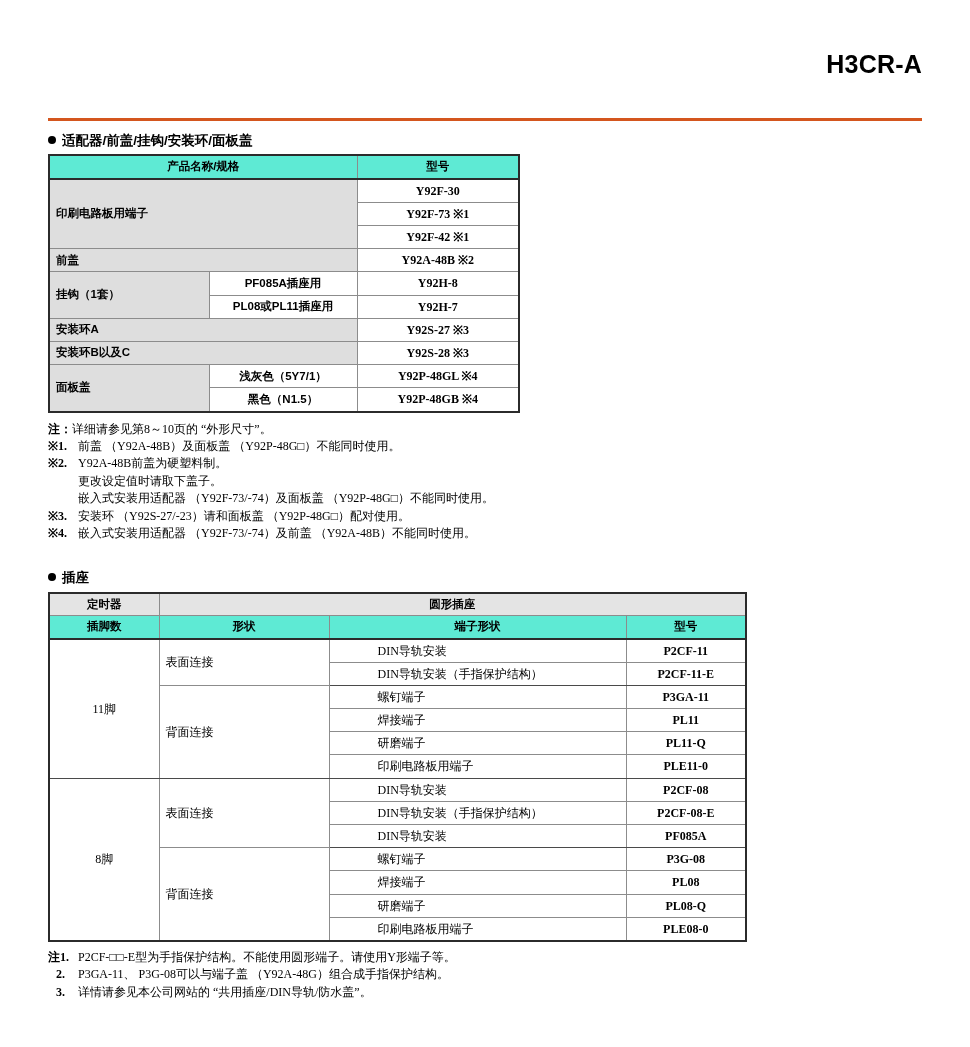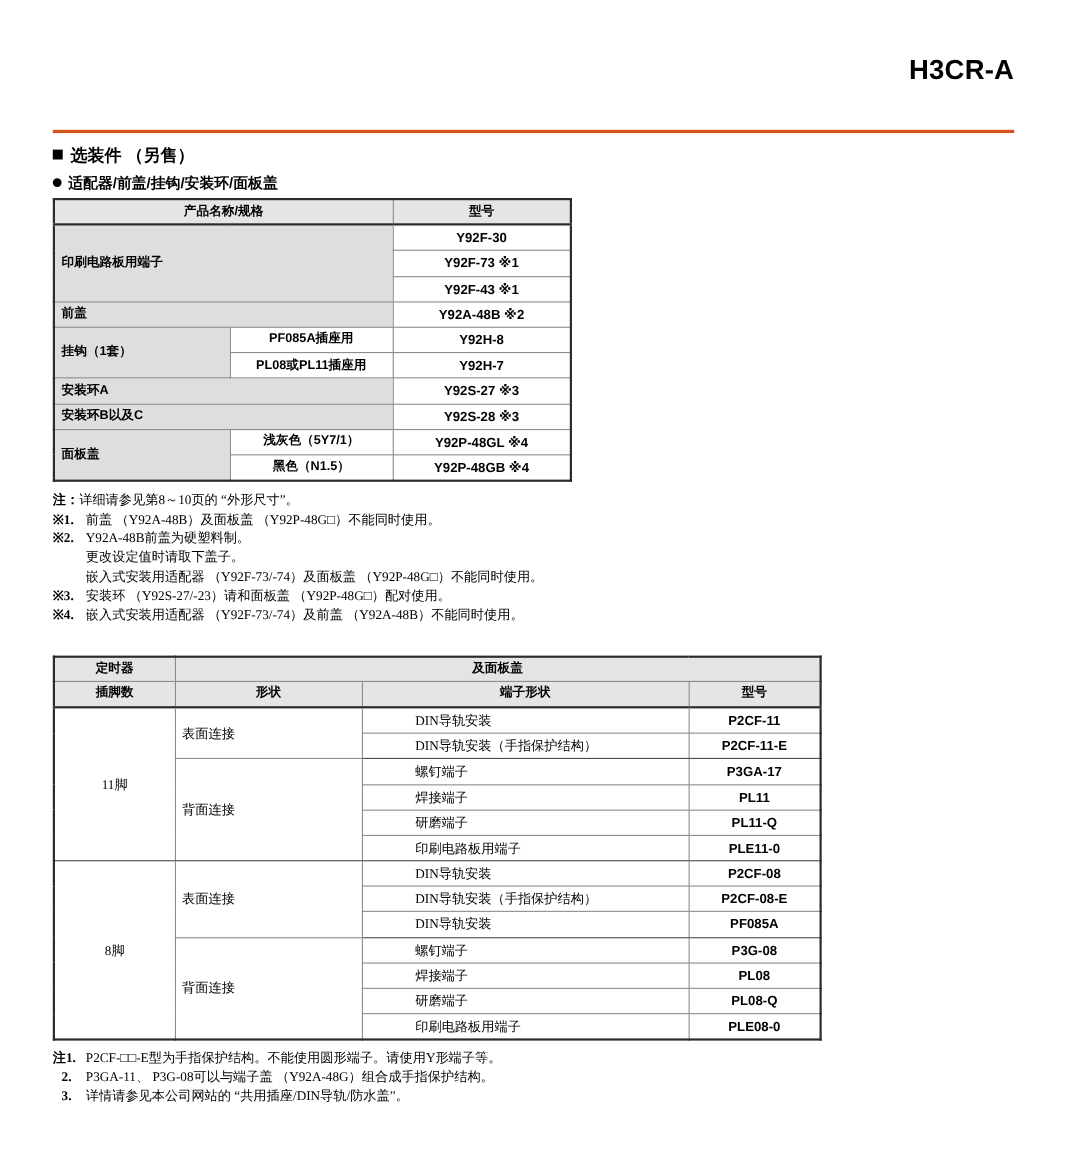--- a/index.html
+++ b/index.html
@@ -90,34 +90,35 @@
     border: 1px solid #8c8c8c;
     padding: 3px 6px;
     vertical-align: middle;
     font-weight: normal;
     line-height: 1.35;
   }
   .tbl-outer {
     border: 2px solid #2b2b2b;
   }
   .hdr {
-    background: #e5e5e5;
+    background: #5eead4;
     font-weight: bold;
     text-align: center;
     border-bottom: 2px solid #2b2b2b !important;
   }
   .hdr-mid {
     background: #e4e4e4;
     font-weight: bold;
     text-align: center;
   }
   .model {
     font-weight: bold;
     text-align: center;
     font-size: 12px;
+    font-family: Liberation Serif, serif;
   }
 
   
   #table-options { width: 470px; margin-bottom: 8px; }
   #table-options td { height: 18px; }
   #table-options .grp-label {
     background: #dedede;
     font-weight: bold;
     text-align: left;
   }
@@ -180,24 +181,20 @@
   .sec-gap-2 { height: 26px; }
 </style>
 </head>
 <body>
 
 <div class="page-header">H3CR-A</div>
 <div class="orange-rule"></div>
 
 <div class="content">
 
-  <div class="h-square">
-    <span class="bullet-sq"></span>
-    <span>选装件 （另售）</span>
-  </div>
 
   <div class="h-dot">
     <span class="bullet-dot"></span>
     <span>适配器/前盖/挂钩/安装环/面板盖</span>
   </div>
 
   <table id="table-options" class="tbl-outer">
     <colgroup>
       <col style="width:160px">
         <col style="width:148px">
@@ -210,21 +207,21 @@
       </tr>
 
       <tr>
         <td class="grp-label" colspan="2" rowspan="3">印刷电路板用端子</td>
         <td class="model model-cell">Y92F-30</td>
       </tr>
       <tr>
         <td class="model model-cell">Y92F-73 ※1</td>
       </tr>
       <tr>
-        <td class="model model-cell">Y92F-43 ※1</td>
+        <td class="model model-cell">Y92F-42 ※1</td>
       </tr>
 
       <tr>
         <td class="grp-label" colspan="2">前盖</td>
         <td class="model model-cell">Y92A-48B ※2</td>
       </tr>
 
       <tr>
         <td class="grp-label" rowspan="2">挂钩（1套）</td>
         <td class="sub-label">PF085A插座用</td>
@@ -280,32 +277,36 @@
       <span class="note-body">安装环 （Y92S-27/-23）请和面板盖 （Y92P-48G□）配对使用。</span>
     </div>
     <div class="note-line">
       <span class="note-tag w2">※4.</span>
       <span class="note-body">嵌入式安装用适配器 （Y92F-73/-74）及前盖 （Y92A-48B）不能同时使用。</span>
     </div>
   </div>
 
   <div class="sec-gap-1"></div>
 
+  <div class="h-dot">
+    <span class="bullet-dot"></span>
+    <span>插座</span>
+  </div>
 
   <table id="table-socket" class="tbl-outer">
     <colgroup>
       <col style="width:110px">
         <col style="width:170px">
         <col style="width:297px">
         <col style="width:120px">
     </colgroup>
     <tbody>
       <tr>
         <th class="hdr-mid">定时器</th>
-        <th class="hdr-mid" colspan="3">及面板盖</th>
+        <th class="hdr-mid" colspan="3">圆形插座</th>
       </tr>
       <tr>
         <th class="hdr">插脚数</th>
         <th class="hdr">形状</th>
         <th class="hdr">端子形状</th>
         <th class="hdr">型号</th>
       </tr>
 
       <tr>
         <td class="pin-cell" rowspan="6">11脚</td>
@@ -313,21 +314,21 @@
         <td class="term-cell">DIN导轨安装</td>
         <td class="model">P2CF-11</td>
       </tr>
       <tr>
         <td class="term-cell" style="border-bottom:1.5px solid #4a4a4a">DIN导轨安装（手指保护结构）</td>
         <td class="model" style="border-bottom:1.5px solid #4a4a4a">P2CF-11-E</td>
       </tr>
       <tr>
         <td class="shape-cell" rowspan="4" style="border-bottom:1.5px solid #4a4a4a">背面连接</td>
         <td class="term-cell">螺钉端子</td>
-        <td class="model">P3GA-17</td>
+        <td class="model">P3GA-11</td>
       </tr>
       <tr>
         <td class="term-cell">焊接端子</td>
         <td class="model">PL11</td>
       </tr>
       <tr>
         <td class="term-cell">研磨端子</td>
         <td class="model">PL11-Q</td>
       </tr>
       <tr class="grp-end">

